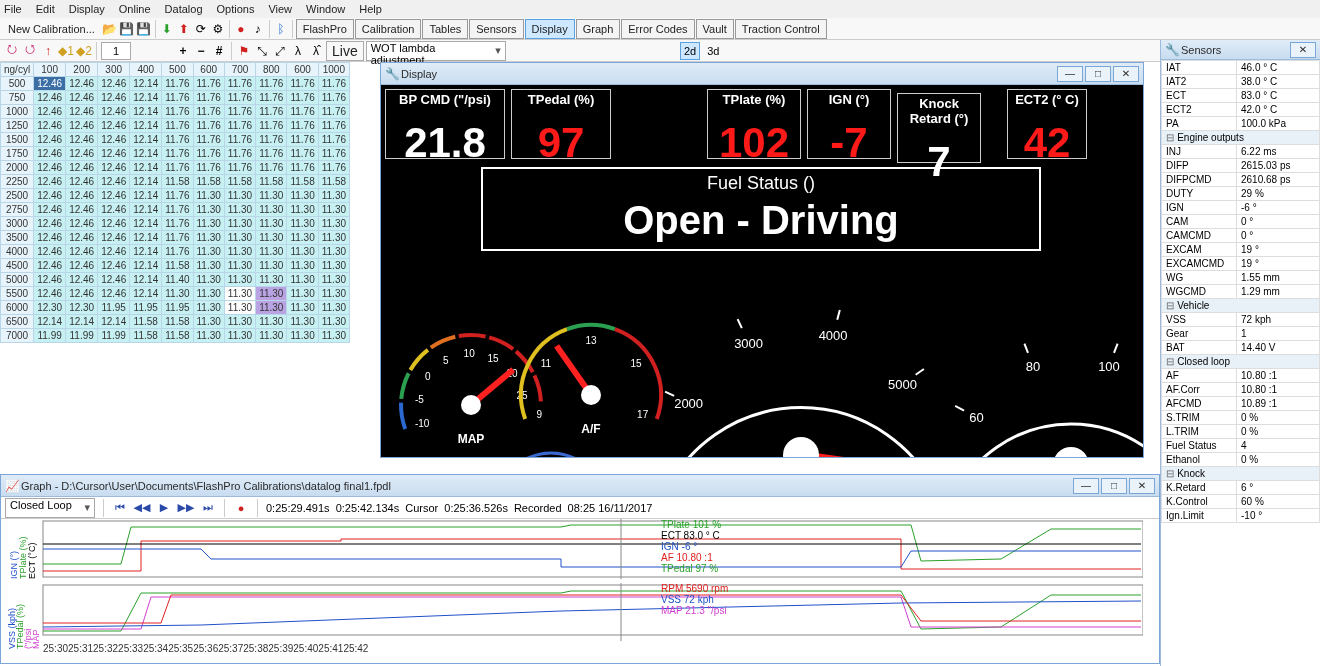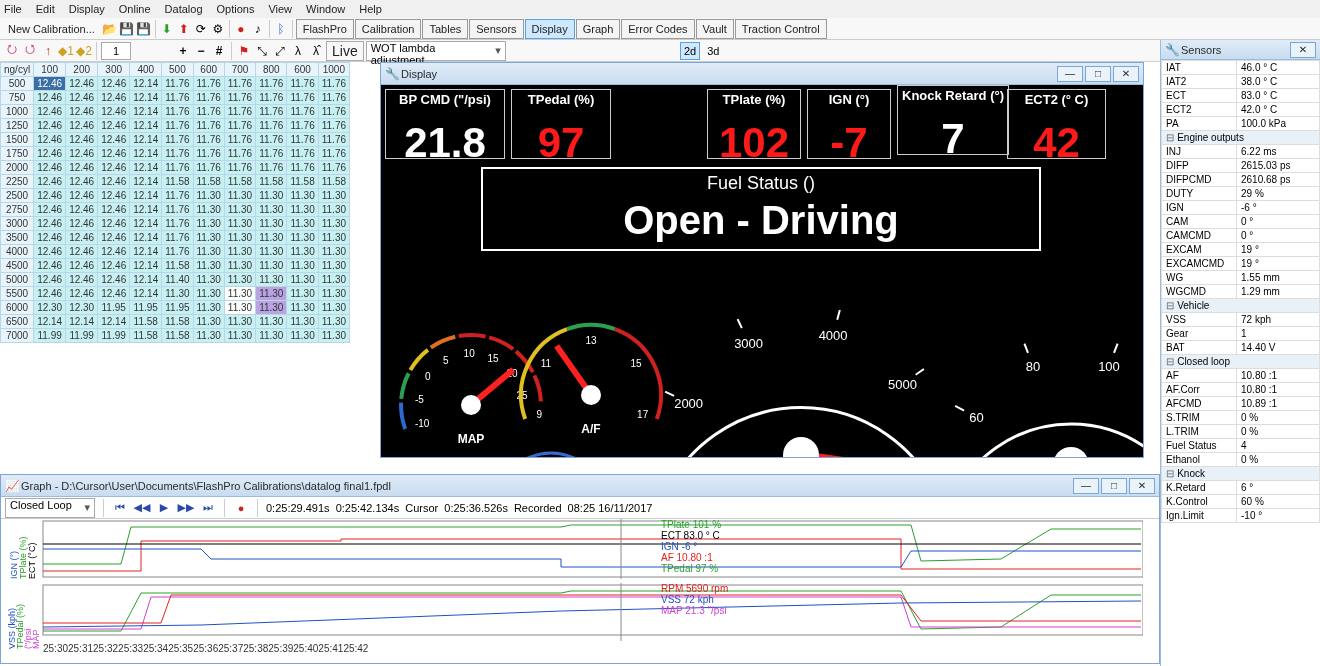--- a/index.html
+++ b/index.html
@@ -436,25 +436,25 @@
         <div class="gval red">97</div>
       </div>
       <div class="gbox" style="top:4px;left:326px;width:94px;height:70px">
         <div class="glabel">TPlate (%)</div>
         <div class="gval red">102</div>
       </div>
       <div class="gbox" style="top:4px;left:426px;width:84px;height:70px">
         <div class="glabel">IGN (°)</div>
         <div class="gval red">-7</div>
       </div>
-      <div class="gbox" style="top:0;left:516px;width:112px;height:70px">
+      <div class="gbox" style="top:8px;left:516px;width:84px;height:70px">
         <div class="glabel">Knock Retard (°)</div>
         <div class="gval white">7</div>
       </div>
-      <div class="gbox" style="top:4px;left:626px;width:99px;height:70px">
+      <div class="gbox" style="top:4px;left:626px;width:80px;height:70px">
         <div class="glabel">ECT2 (°  C)</div>
         <div class="gval red">42</div>
       </div>
       <div class="fuelstatus">
         <div class="fslabel">Fuel Status ()</div>
         <div class="fsval">Open - Driving</div>
       </div>
       <svg class="gsvg" style="left:-10px;top:190px" width="200" height="200">
         <path d="M34.221516544986414 153.9414100327968 A70 70 0 0 1 30.0426421086633 127.55703523082495" stroke="#2a6ad0" stroke-width="4" fill="none"></path>
         <path d="M30.266371133577806 123.8990980076639 A70 70 0 0 1 37.629543306814256 98.22066501823173" stroke="#2aa050" stroke-width="4" fill="none"></path>

